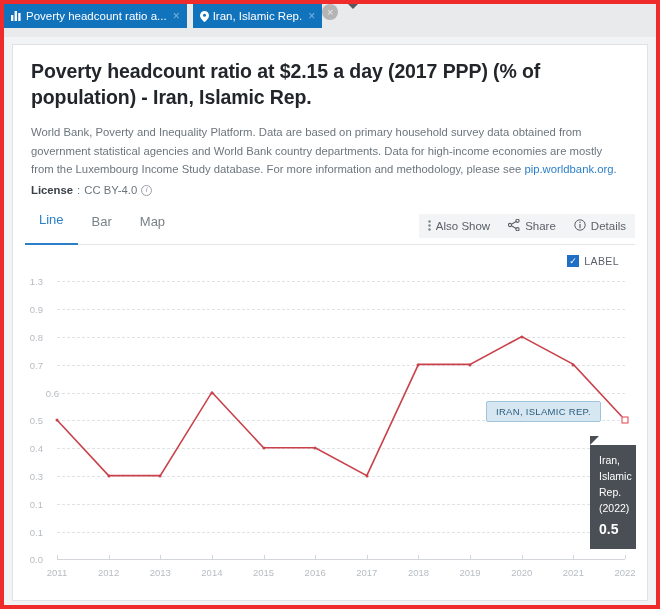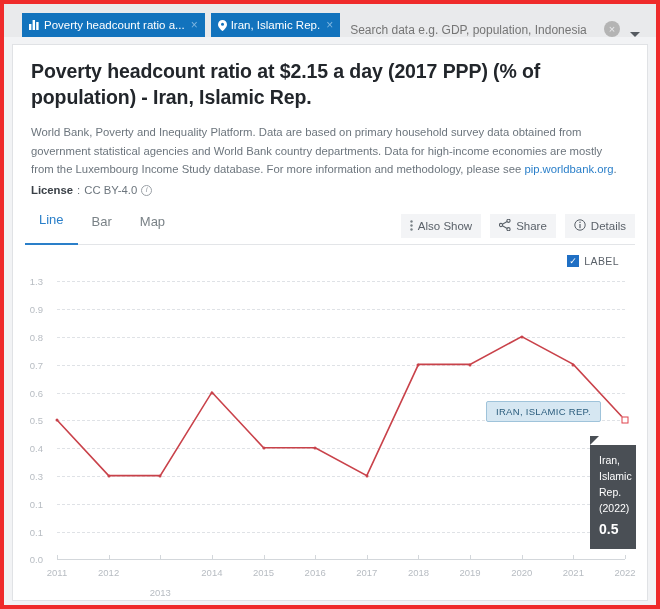--- a/index.html
+++ b/index.html
@@ -15,22 +15,21 @@
     border: 4px solid #ef2b2b;
     background: #f2f3f5;
     overflow: hidden;
   }
 
   
   #searchbar {
     position: absolute; left: 0; top: 0;
     width: 652px; height: 33px;
     background: #e9eaec;
-    display: flex; align-items: flex-end;
-    padding-left: 18px;
+    display: flex; align-items: flex-start;
   }
   .chip {
     display: flex; align-items: center;
     height: 24px;
     background: #1273bd;
     color: #ffffff;
     font-size: 11.5px;
     padding: 0 2px 0 7px;
     white-space: nowrap;
     max-width: 190px;
@@ -101,21 +100,21 @@
     height: 35px;
     border-bottom: 1px solid #e3e5e8;
     display: flex; align-items: flex-end;
   }
   .tab {
     font-size: 13px; color: #7a8287;
     padding: 0 14px 16px 14px;
     cursor: pointer; position: relative; bottom: -1px;
   }
   .tab.active { color: #2a7fc9; border-bottom: 2px solid #2a7fc9; }
-  #toolbtns { margin-left: auto; display: flex; gap: 9px; padding-bottom: 6px; }
+  #toolbtns { margin-left: auto; display: flex; gap: 0; padding-bottom: 6px; }
   .toolbtn {
     display: flex; align-items: center; gap: 5px;
     background: #f3f4f6; color: #5a6169;
     font-size: 11.5px; padding: 5px 9px;
     cursor: pointer;
   }
 
   
   #chartwrap { position: relative; margin: 6px 0 0 0; height: 340px; }
   #labelbox {
@@ -195,21 +194,20 @@
       <span class="chip-icon">
         <svg width="9" height="11" viewBox="0 0 9 11">
           <path d="M4.5 0C2 0 0 2 0 4.4c0 3.3 4.5 6.6 4.5 6.6S9 7.7 9 4.4C9 2 7 0 4.5 0z" fill="#ffffff"></path>
           <circle cx="4.5" cy="4.2" r="1.5" fill="#1273bd"></circle>
         </svg>
       </span>
       <span class="clabel">Iran, Islamic Rep.</span>
       <span class="chip-x">×</span>
     </div>
 
-    <input id="searchinput" type="text" placeholder="Search data e.g. GDP, population, Indonesia" style="">
 
     <div id="clear-btn">×</div>
     <div id="caret-btn"></div>
   </div>
 
   <div id="card">
 
     <div id="title">Poverty headcount ratio at $2.15 a day (2017 PPP) (% of population) - Iran, Islamic Rep.</div>
 
     <div id="desc">
@@ -276,37 +274,37 @@
           <div class="ylab" style="top: 258.2px; left: 8px;">0.1</div>
           <div class="gridline" style="top: 258.2px; left: 44px; width: 568px;"></div>
           <div class="ylab" style="top: 230.4px; left: 8px;">0.1</div>
           <div class="gridline" style="top: 230.4px; left: 44px; width: 568px;"></div>
           <div class="ylab" style="top: 202.6px; left: 8px;">0.3</div>
           <div class="gridline" style="top: 202.6px; left: 44px; width: 568px;"></div>
           <div class="ylab" style="top: 174.8px; left: 8px;">0.4</div>
           <div class="gridline" style="top: 174.8px; left: 44px; width: 568px;"></div>
           <div class="ylab" style="top: 147px; left: 8px;">0.5</div>
           <div class="gridline" style="top: 147px; left: 44px; width: 568px;"></div>
-          <div class="ylab" style="top: 119.2px; left: 8px;">0.6</div>
+          <div class="ylab" style="top: 119.2px; left: 24px;">0.6</div>
           <div class="gridline" style="top: 119.2px; left: 44px; width: 568px;"></div>
           <div class="ylab" style="top: 91.4px; left: 8px;">0.7</div>
           <div class="gridline" style="top: 91.4px; left: 44px; width: 568px;"></div>
           <div class="ylab" style="top: 63.6px; left: 8px;">0.8</div>
           <div class="gridline" style="top: 63.6px; left: 44px; width: 568px;"></div>
           <div class="ylab" style="top: 35.8px; left: 8px;">0.9</div>
           <div class="gridline" style="top: 35.8px; left: 44px; width: 568px;"></div>
           <div class="ylab" style="top: 8px; left: 8px;">1.3</div>
           <div class="gridline" style="top: 8px; left: 44px; width: 568px;"></div>
           <div class="xaxis" style="top: 286px; left: 44px; width: 568px;"></div>
           <div class="xtick" style="left: 44px; top: 282px; height: 4px;"></div>
           <div class="xlab" style="left: 44px; top: 294px;">2011</div>
           <div class="xtick" style="left: 95.6364px; top: 282px; height: 4px;"></div>
           <div class="xlab" style="left: 95.6364px; top: 294px;">2012</div>
           <div class="xtick" style="left: 147.273px; top: 282px; height: 4px;"></div>
-          <div class="xlab" style="left: 147.273px; top: 294px; margin-top: 20px;">2013</div>
+          <div class="xlab" style="left: 147.273px; top: 294px;">2013</div>
           <div class="xtick" style="left: 198.909px; top: 282px; height: 4px;"></div>
           <div class="xlab" style="left: 198.909px; top: 294px;">2014</div>
           <div class="xtick" style="left: 250.545px; top: 282px; height: 4px;"></div>
           <div class="xlab" style="left: 250.545px; top: 294px;">2015</div>
           <div class="xtick" style="left: 302.182px; top: 282px; height: 4px;"></div>
           <div class="xlab" style="left: 302.182px; top: 294px;">2016</div>
           <div class="xtick" style="left: 353.818px; top: 282px; height: 4px;"></div>
           <div class="xlab" style="left: 353.818px; top: 294px;">2017</div>
           <div class="xtick" style="left: 405.455px; top: 282px; height: 4px;"></div>
           <div class="xlab" style="left: 405.455px; top: 294px;">2018</div>

